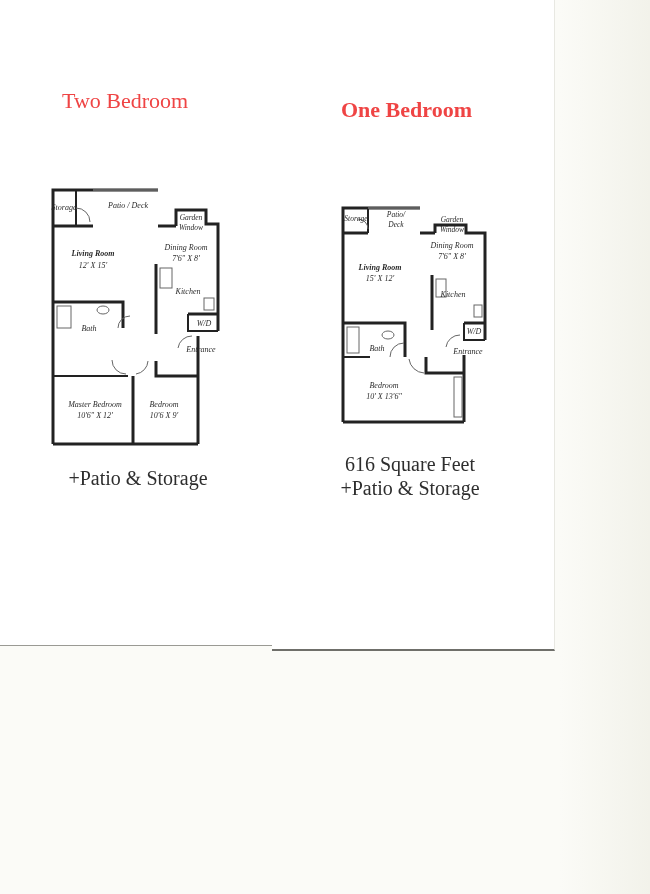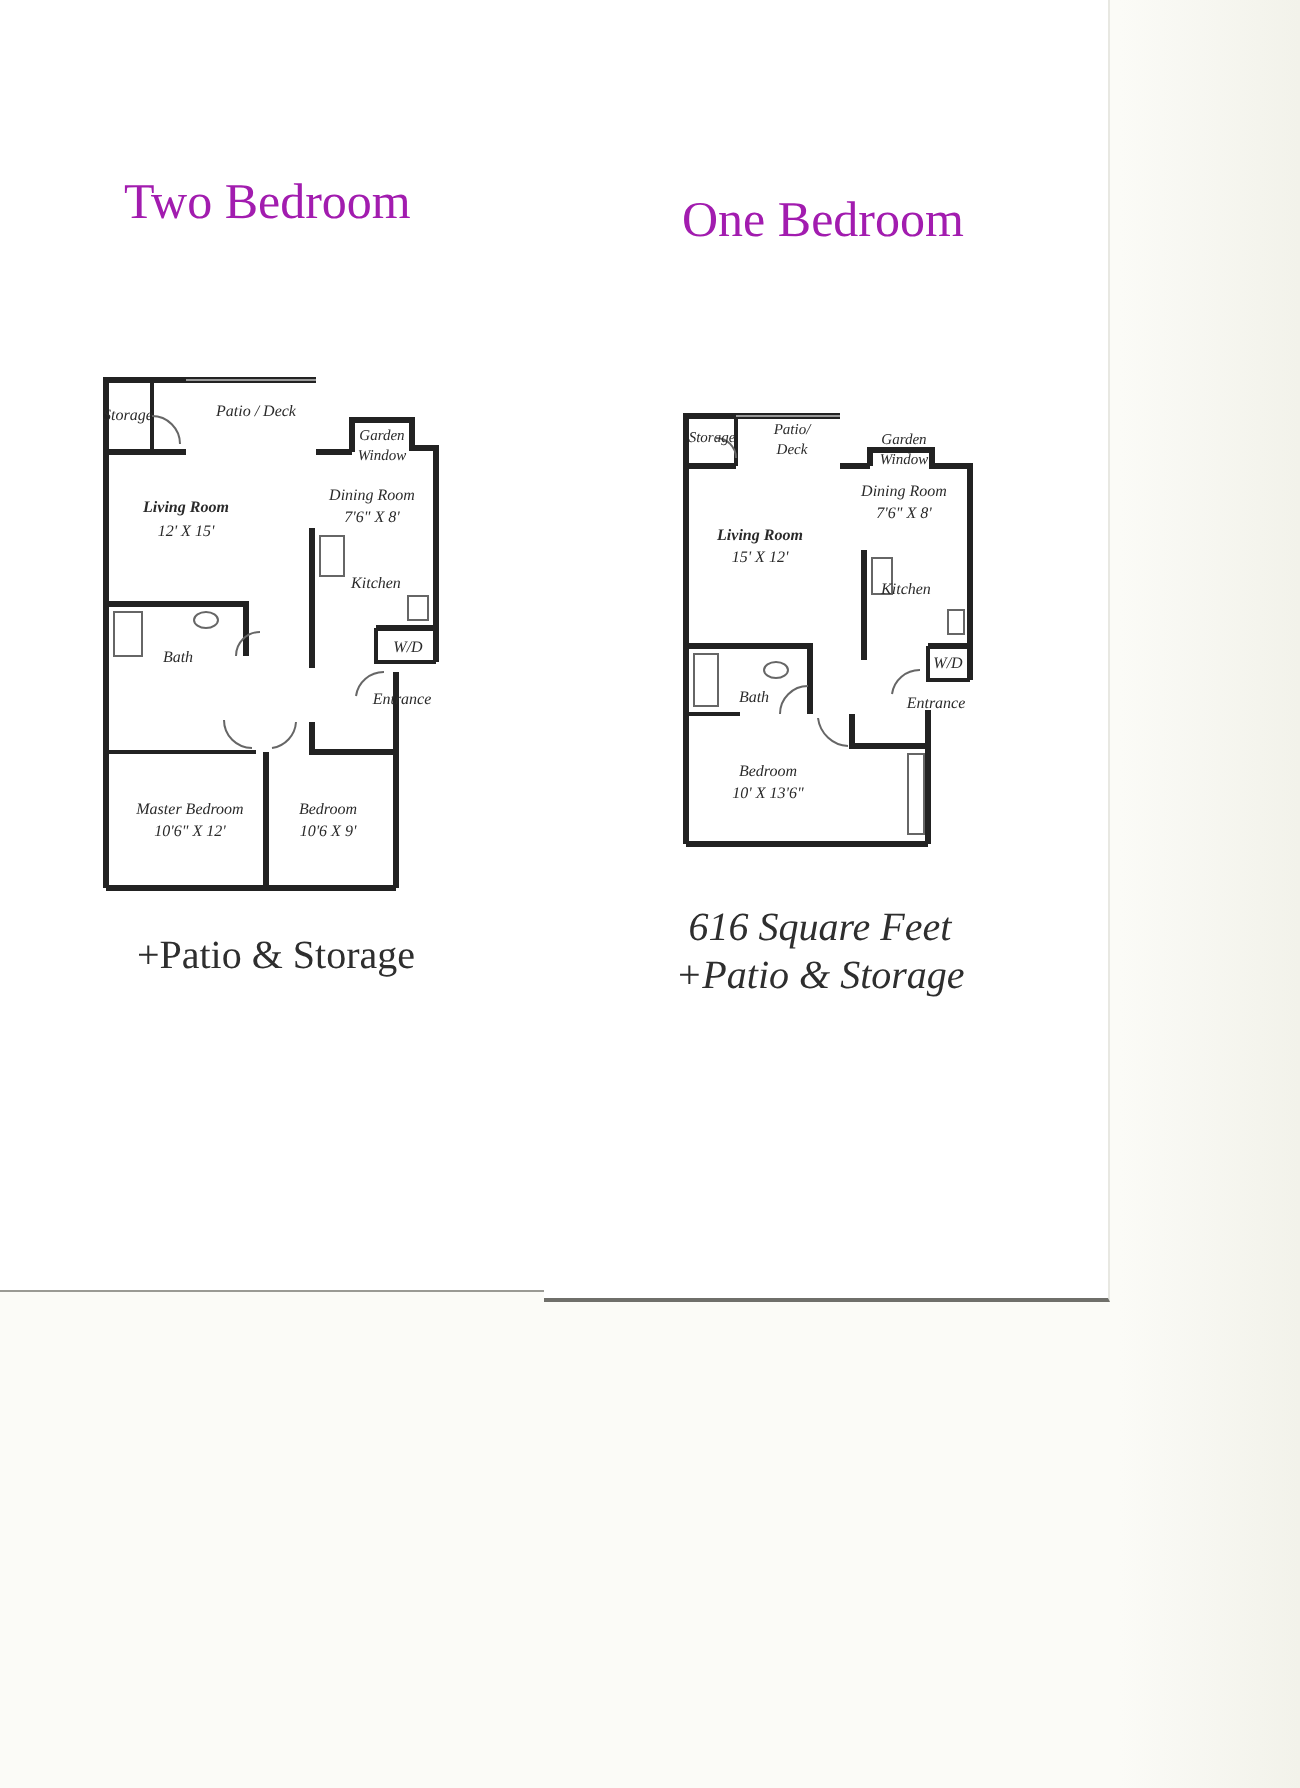--- a/index.html
+++ b/index.html
@@ -3,21 +3,21 @@
 <meta charset="utf-8">
 <style>
   html, body { margin:0; padding:0; }
   body { width:650px; height:894px; background:#fbfbf7; position:relative; overflow:hidden;
          font-family:"Liberation Serif", "DejaVu Serif", serif; color:#2a2a2a; }
   .sheet { position:absolute; background:#ffffff; }
   .sheet-left { left:0; top:0; width:272px; height:645px; border-right:1px solid #b9b9b0; border-bottom:1px solid #9a9a94; }
   .sheet-right { left:272px; top:0; width:282px; height:649px; border-bottom:2px solid #6f6f6a; border-right:1px solid #e8e8e2; }
   .page-shade { position:absolute; right:0; top:0; width:90px; height:894px;
                 background:linear-gradient(to right, rgba(251,251,247,0), #f2f2ea); }
-  .title { position:absolute; font-size:25px; color:#a21caf; white-space:nowrap; }
+  .title { position:absolute; font-size:22px; color:#ef4444; white-space:nowrap; }
   .sqft { position:absolute; font-size:20px; line-height:24px; text-align:center; color:#2e2e2e; white-space:nowrap; }
   .plan { position:absolute;font-style:italic; }
   .plan svg { display:block; }
   .lbl { font-family:"Liberation Serif", "DejaVu Serif", serif; fill:#2a2a2a; }
 </style>
 </head>
 <body>
 
 <div class="sheet sheet-left"></div>
 <div class="sheet sheet-right"></div>
@@ -83,21 +83,21 @@
     <text x="116" y="221" font-size="8">Bedroom</text>
     <text x="116" y="232" font-size="8">10'6 X 9'</text>
   </g>
 </svg>
 </div>
 
 <div class="sqft" style="left:58px; top:466px; width:160px;">
   <div>+Patio &amp; Storage</div>
 </div>
 
-<div class="title" style="left:341px; top:97px;">One Bedroom</div>
+<div class="title" style="left:341px; top:97px;font-weight:bold;">One Bedroom</div>
 
 <div class="plan" style="left:340px; top:205px;">
 <svg width="152" height="222" viewBox="0 0 152 222">
   <g stroke="#222" stroke-width="3" fill="none">
     <polyline points="3,28 3,3 80,3"></polyline>
     <line x1="3" y1="28" x2="28" y2="28"></line>
     <line x1="28" y1="3" x2="28" y2="28" stroke-width="2"></line>
     <line x1="3" y1="28" x2="3" y2="217"></line>
     <line x1="80" y1="28" x2="95" y2="28"></line>
     <polyline points="95,28 95,20 126,20 126,28 145,28 145,135"></polyline>
@@ -135,16 +135,16 @@
     <text x="113" y="92" font-size="8">Kitchen</text>
     <text x="134" y="129" font-size="8">W/D</text>
     <text x="37" y="146" font-size="8">Bath</text>
     <text x="128" y="149" font-size="8">Entrance</text>
     <text x="44" y="183" font-size="8">Bedroom</text>
     <text x="44" y="194" font-size="8">10' X 13'6"</text>
   </g>
 </svg>
 </div>
 
-<div class="sqft" style="left:330px; top:452px; width:160px;font-style:italic;">
+<div class="sqft" style="left:330px; top:452px; width:160px;">
   <div>616 Square Feet</div>
   <div>+Patio &amp; Storage</div>
 </div>
 
 </body></html>

